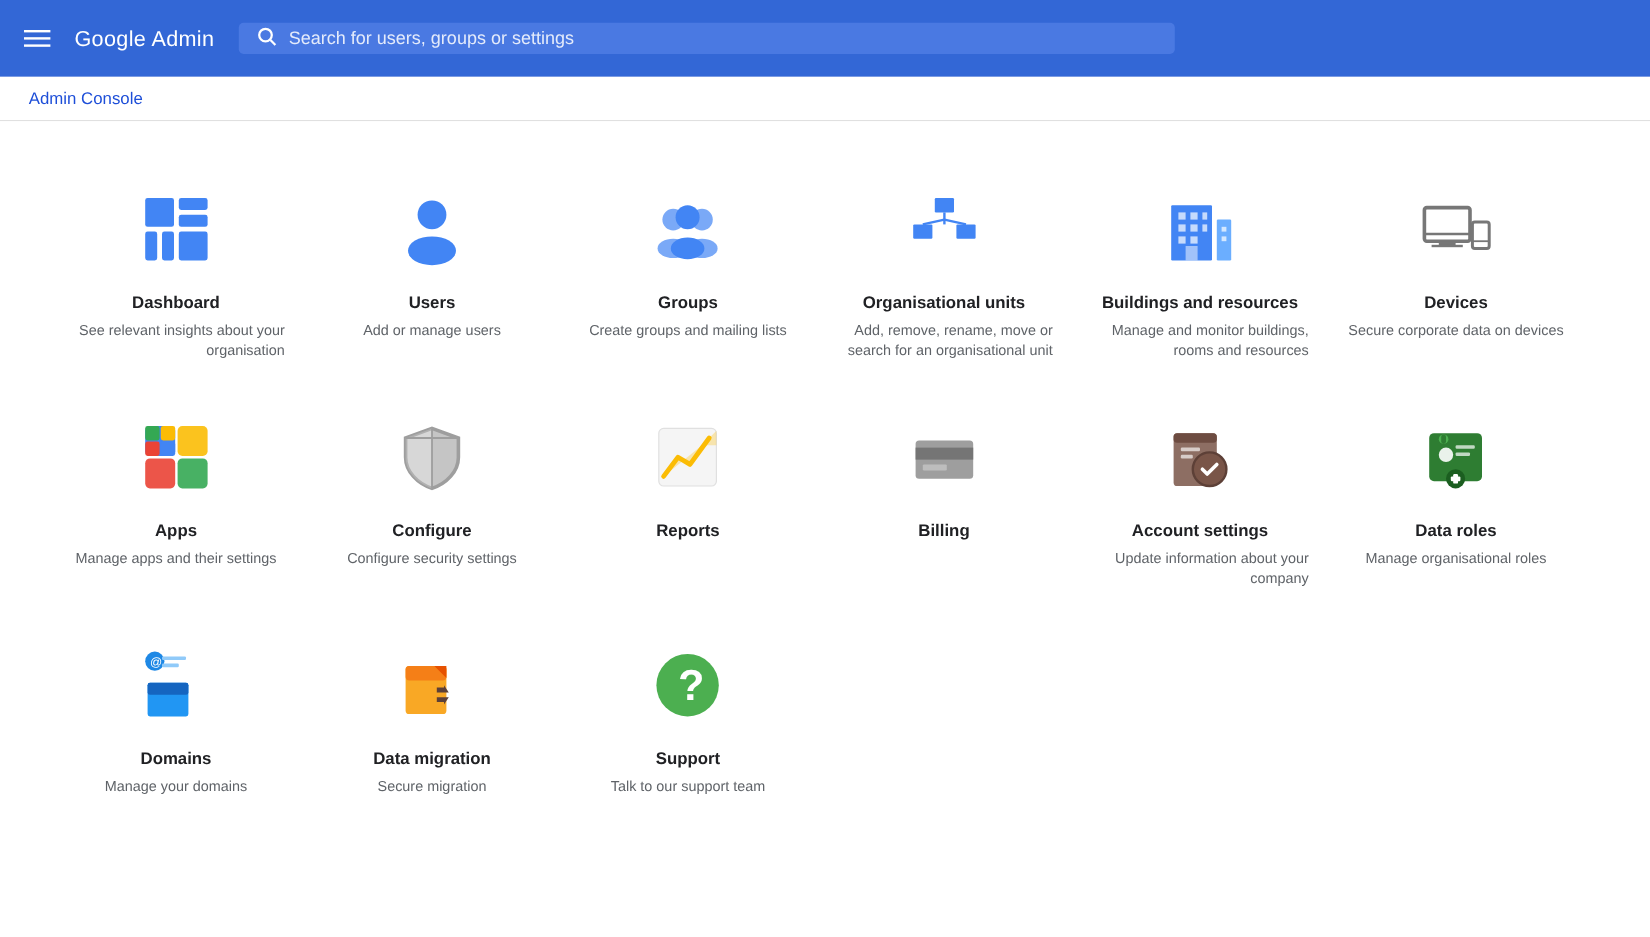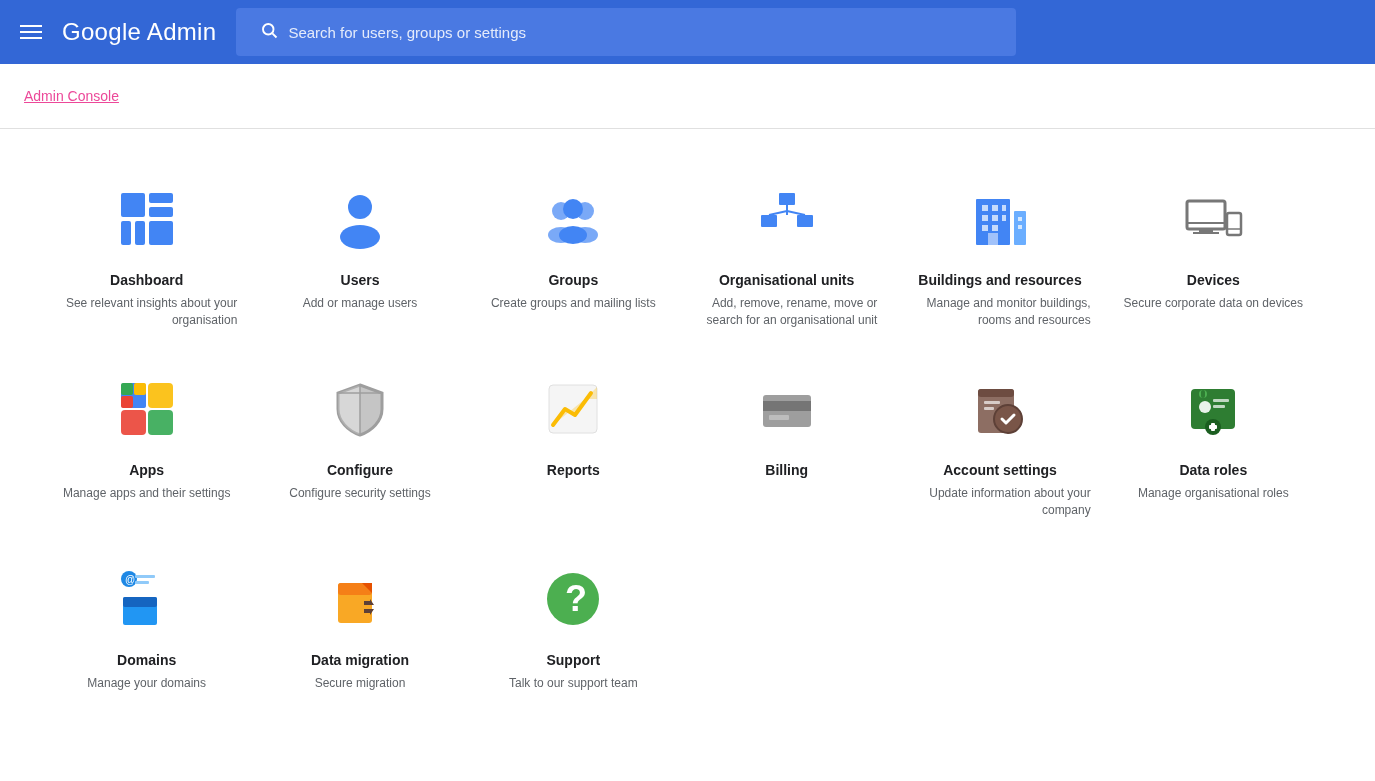--- a/index.html
+++ b/index.html
@@ -23,55 +23,54 @@
       gap: 4px;
     }
     .header-menu-icon span {
       display: block;
       width: 22px;
       height: 2px;
       background: white;
     }
     .header-title {
       color: white;
-      font-size: 24px;
+      font-size: 18px;
       font-weight: 400;
       letter-spacing: 0.3px;
       white-space: nowrap;
     }
     .search-bar {
       flex: 1;
       max-width: 780px;
       background: #4a79e2;
       border-radius: 4px;
       display: flex;
       align-items: center;
-      padding: 0 24px;
-      height: 48px;
+      padding: 0 14px;
+      height: 26px;
       gap: 10px;
     }
     .search-bar input {
       background: transparent;
       border: none;
       outline: none;
       color: white;
       font-size: 15px;
       width: 100%;
     }
     .search-bar input::placeholder { color: rgba(255,255,255,0.85); }
     .search-icon { color: rgba(255,255,255,0.9); font-size: 18px; }
 
     
     .breadcrumb {
       background: white;
-      padding: 24px 24px;
+      padding: 10px 24px;
       border-bottom: 1px solid #e0e0e0;
       font-size: 14px;
-      color: #ec4899;
-      text-decoration: underline;
+      color: #1d4ed8;
     }
 
     
     .main {
       background: white;
       padding: 30px 40px;
       min-height: 680px;
     }
 
     .grid {

